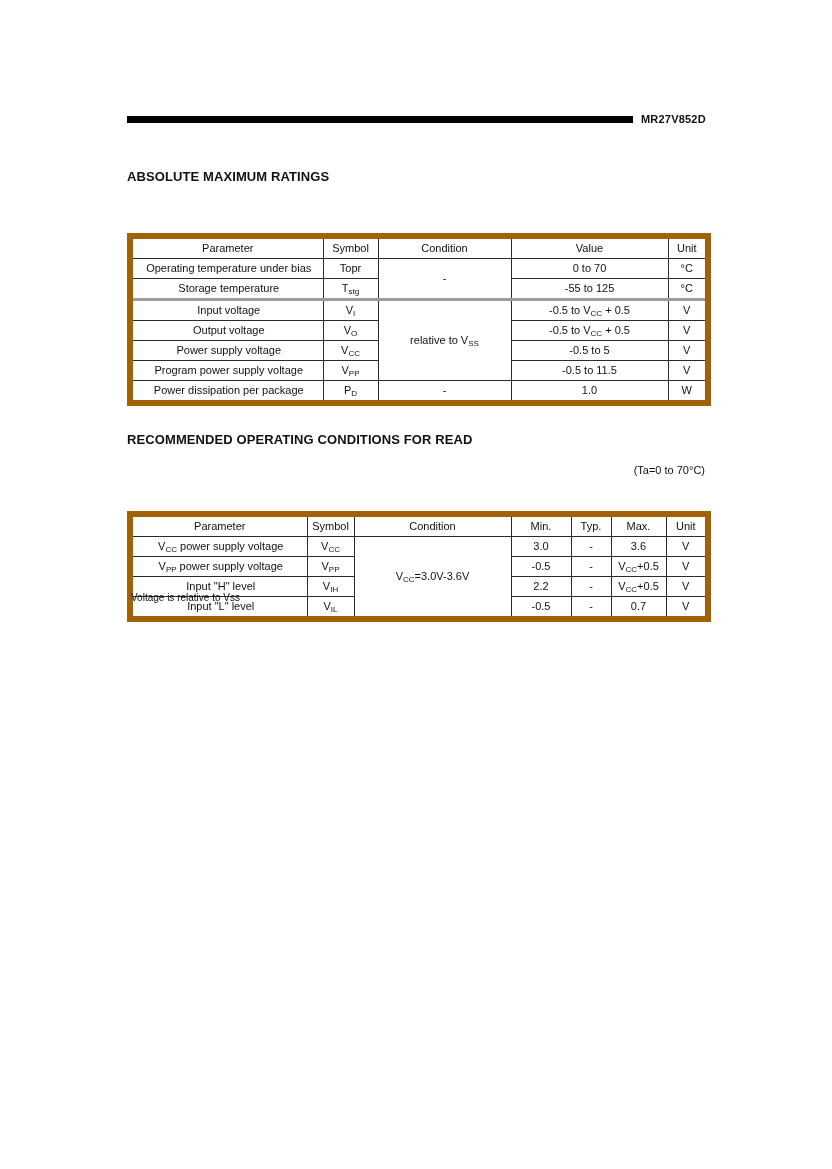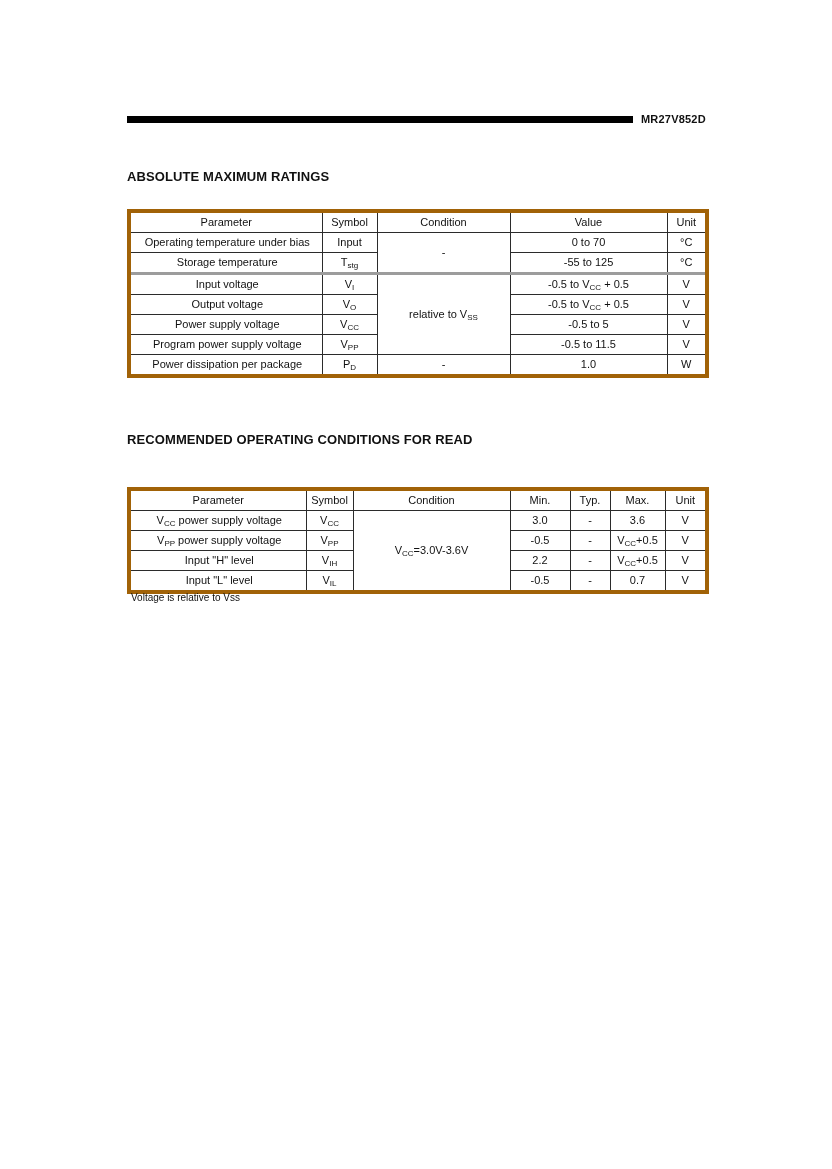--- a/index.html
+++ b/index.html
@@ -51,21 +51,22 @@
     text-align: right;
     font-size: 11px;
     white-space: nowrap;
   }
   table.data-table {
     position: absolute;
     left: 127px;
     border-collapse: collapse;
     table-layout: fixed;
     background: #ffffff;
-    border: 4px solid #a16207;
+    border: 6px solid #a16207;
+    margin-top: 24px;
   }
   #amr-table { top: 209px; }
   #roc-table { top: 487px; }
   .data-table th, .data-table td {
     border: 1px solid #2b2b2b;
     font-size: 11px;
     font-weight: normal;
     text-align: center;
     vertical-align: middle;
     padding: 0 3px;
@@ -122,21 +123,21 @@
     <tbody>
         <tr>
       <th>Parameter</th>
       <th>Symbol</th>
       <th>Condition</th>
       <th>Value</th>
       <th>Unit</th>
     </tr>
     <tr>
       <td class="param-cell">Operating temperature under bias</td>
-      <td>Input</td>
+      <td>Topr</td>
       <td rowspan="2" class="sep">-</td>
       <td>0 to 70</td>
       <td>°C</td>
     </tr>
     <tr>
       <td class="param-cell sep">Storage temperature</td>
       <td class="sep">T<sub>stg</sub></td>
       <td class="sep">-55 to 125</td>
       <td class="sep">°C</td>
     </tr>
@@ -170,20 +171,21 @@
       <td>P<sub>D</sub></td>
       <td>-</td>
       <td>1.0</td>
       <td>W</td>
     </tr>
   </tbody>
     </table>
 
   <div class="sec-title" id="roc-title">RECOMMENDED OPERATING CONDITIONS FOR READ</div>
 
+  <div class="ta-note">(Ta=0 to 70°C)</div>
 
   <table class="data-table" id="roc-table">
     <colgroup>
       <col style="width:177px">
         <col style="width:47px">
         <col style="width:157px">
         <col style="width:60px">
         <col style="width:40px">
         <col style="width:55px">
         <col style="width:42px">

